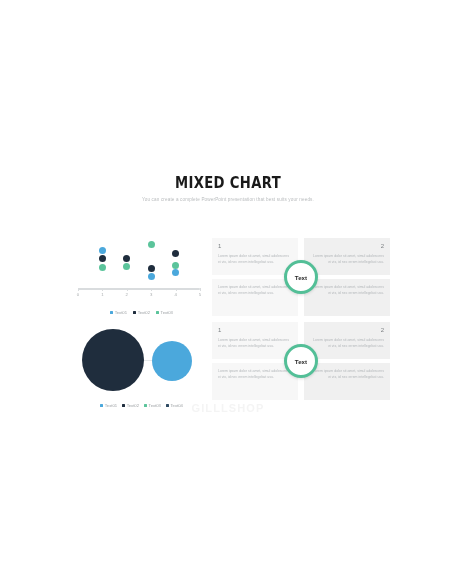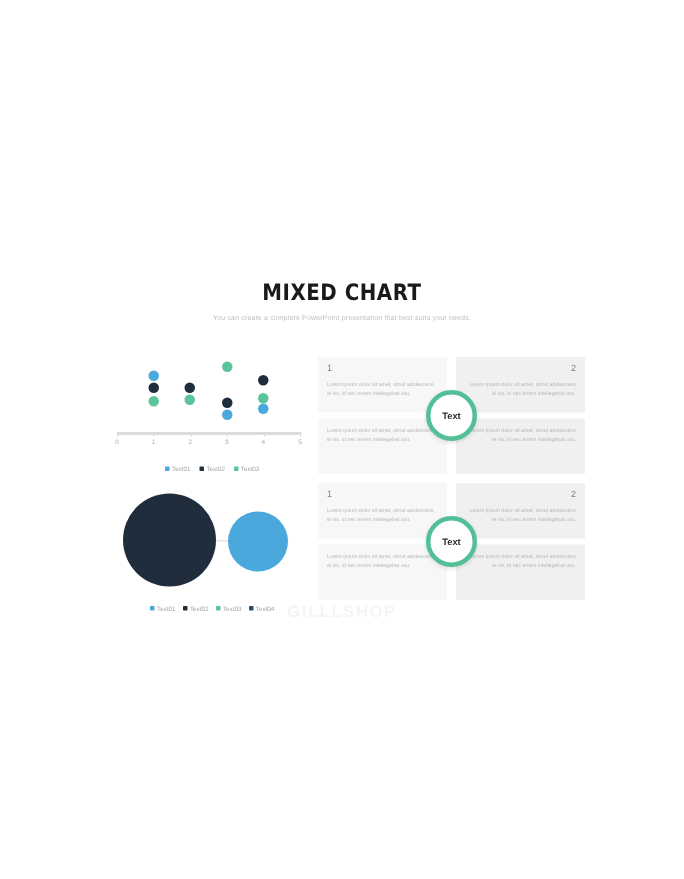--- a/index.html
+++ b/index.html
@@ -6,21 +6,21 @@
   body{
     width:456px;height:586px;
     background:#ffffff;
     font-family:"Liberation Sans",sans-serif;
     overflow:hidden;
     position:relative;
   }
   .slide{position:absolute;left:0;top:0;width:456px;height:586px;}
 
   
-  .header{position:absolute;left:0;top:186px;width:456px;text-align:center;}
+  .header{position:absolute;left:0;top:174px;width:456px;text-align:center;}
   .title{
     font-family:"DejaVu Sans",sans-serif;
     font-weight:bold;
     font-size:15px;
     letter-spacing:0.4px;
     color:#1a1a1a;
     margin:0;
     transform:scaleX(0.88);
   }
   .subtitle{

